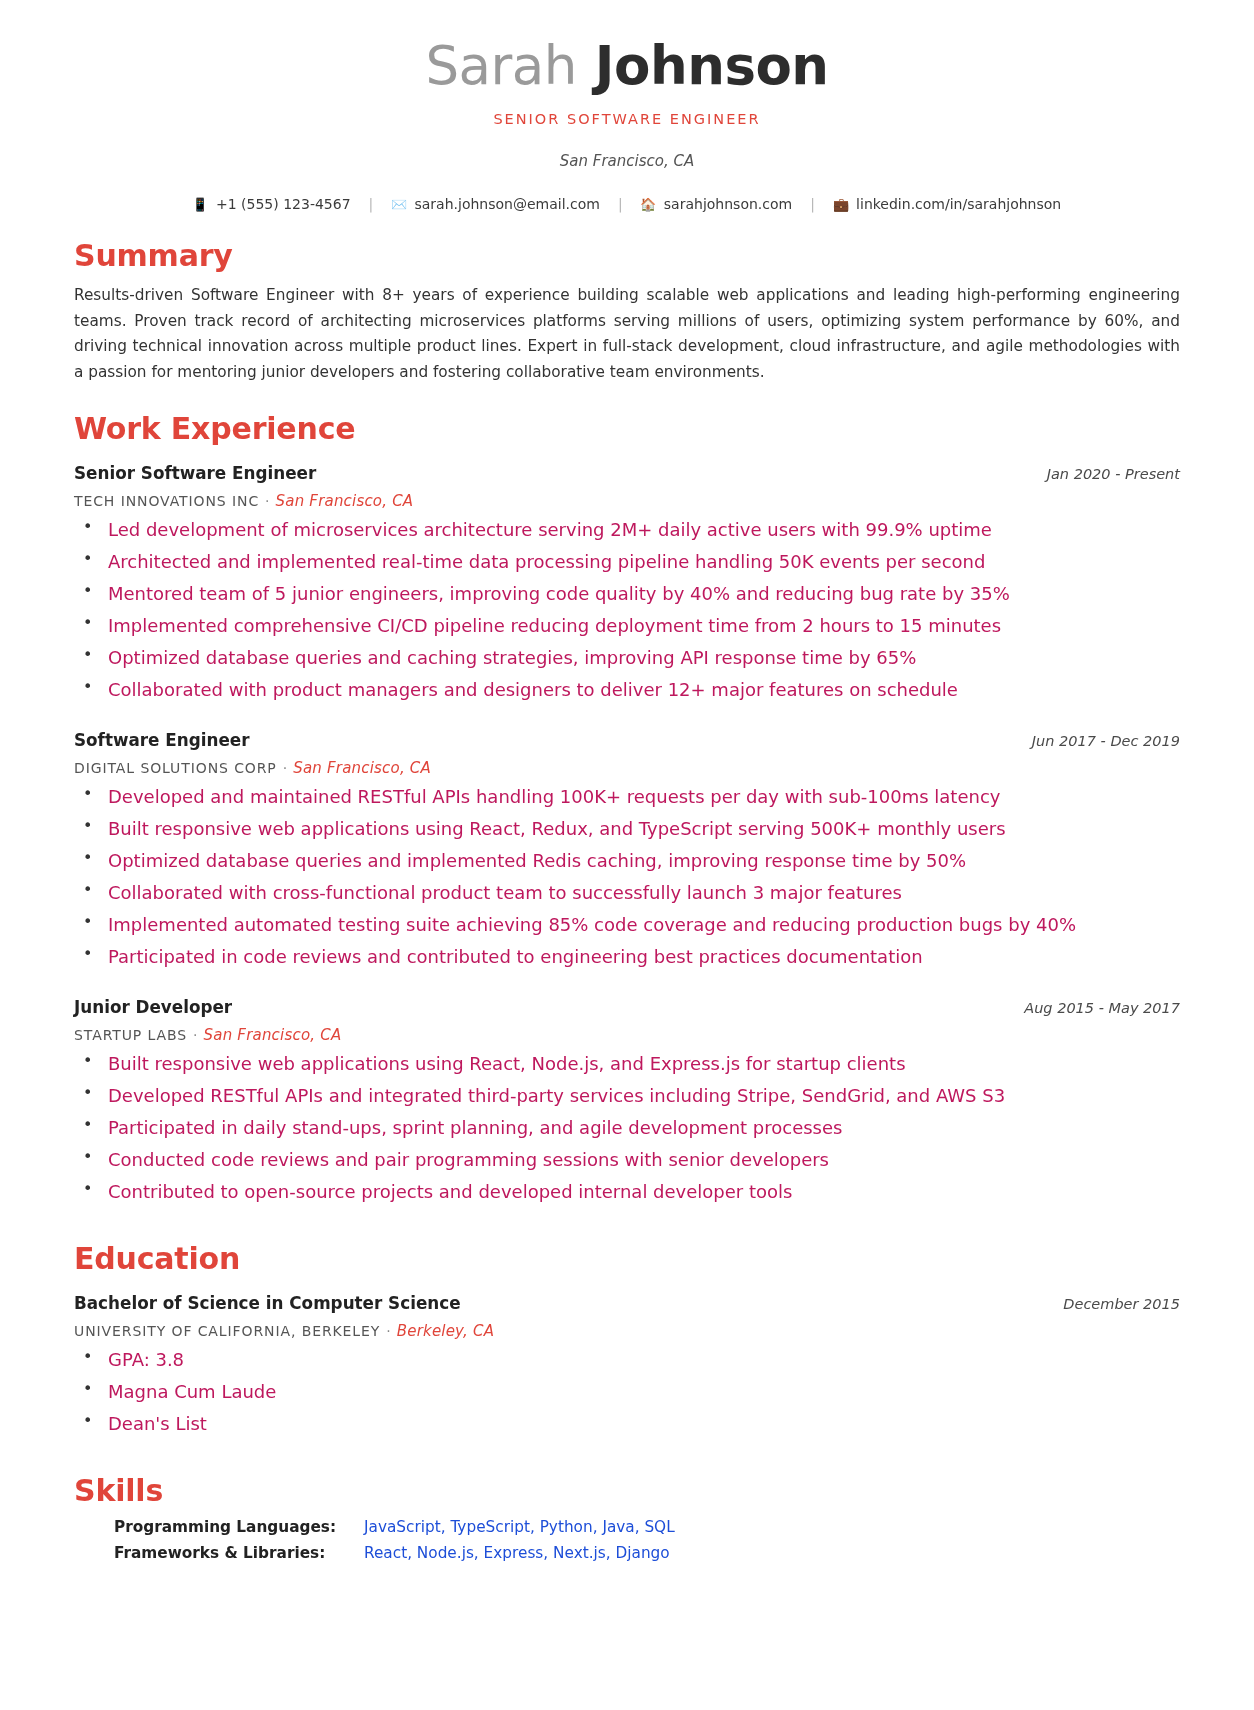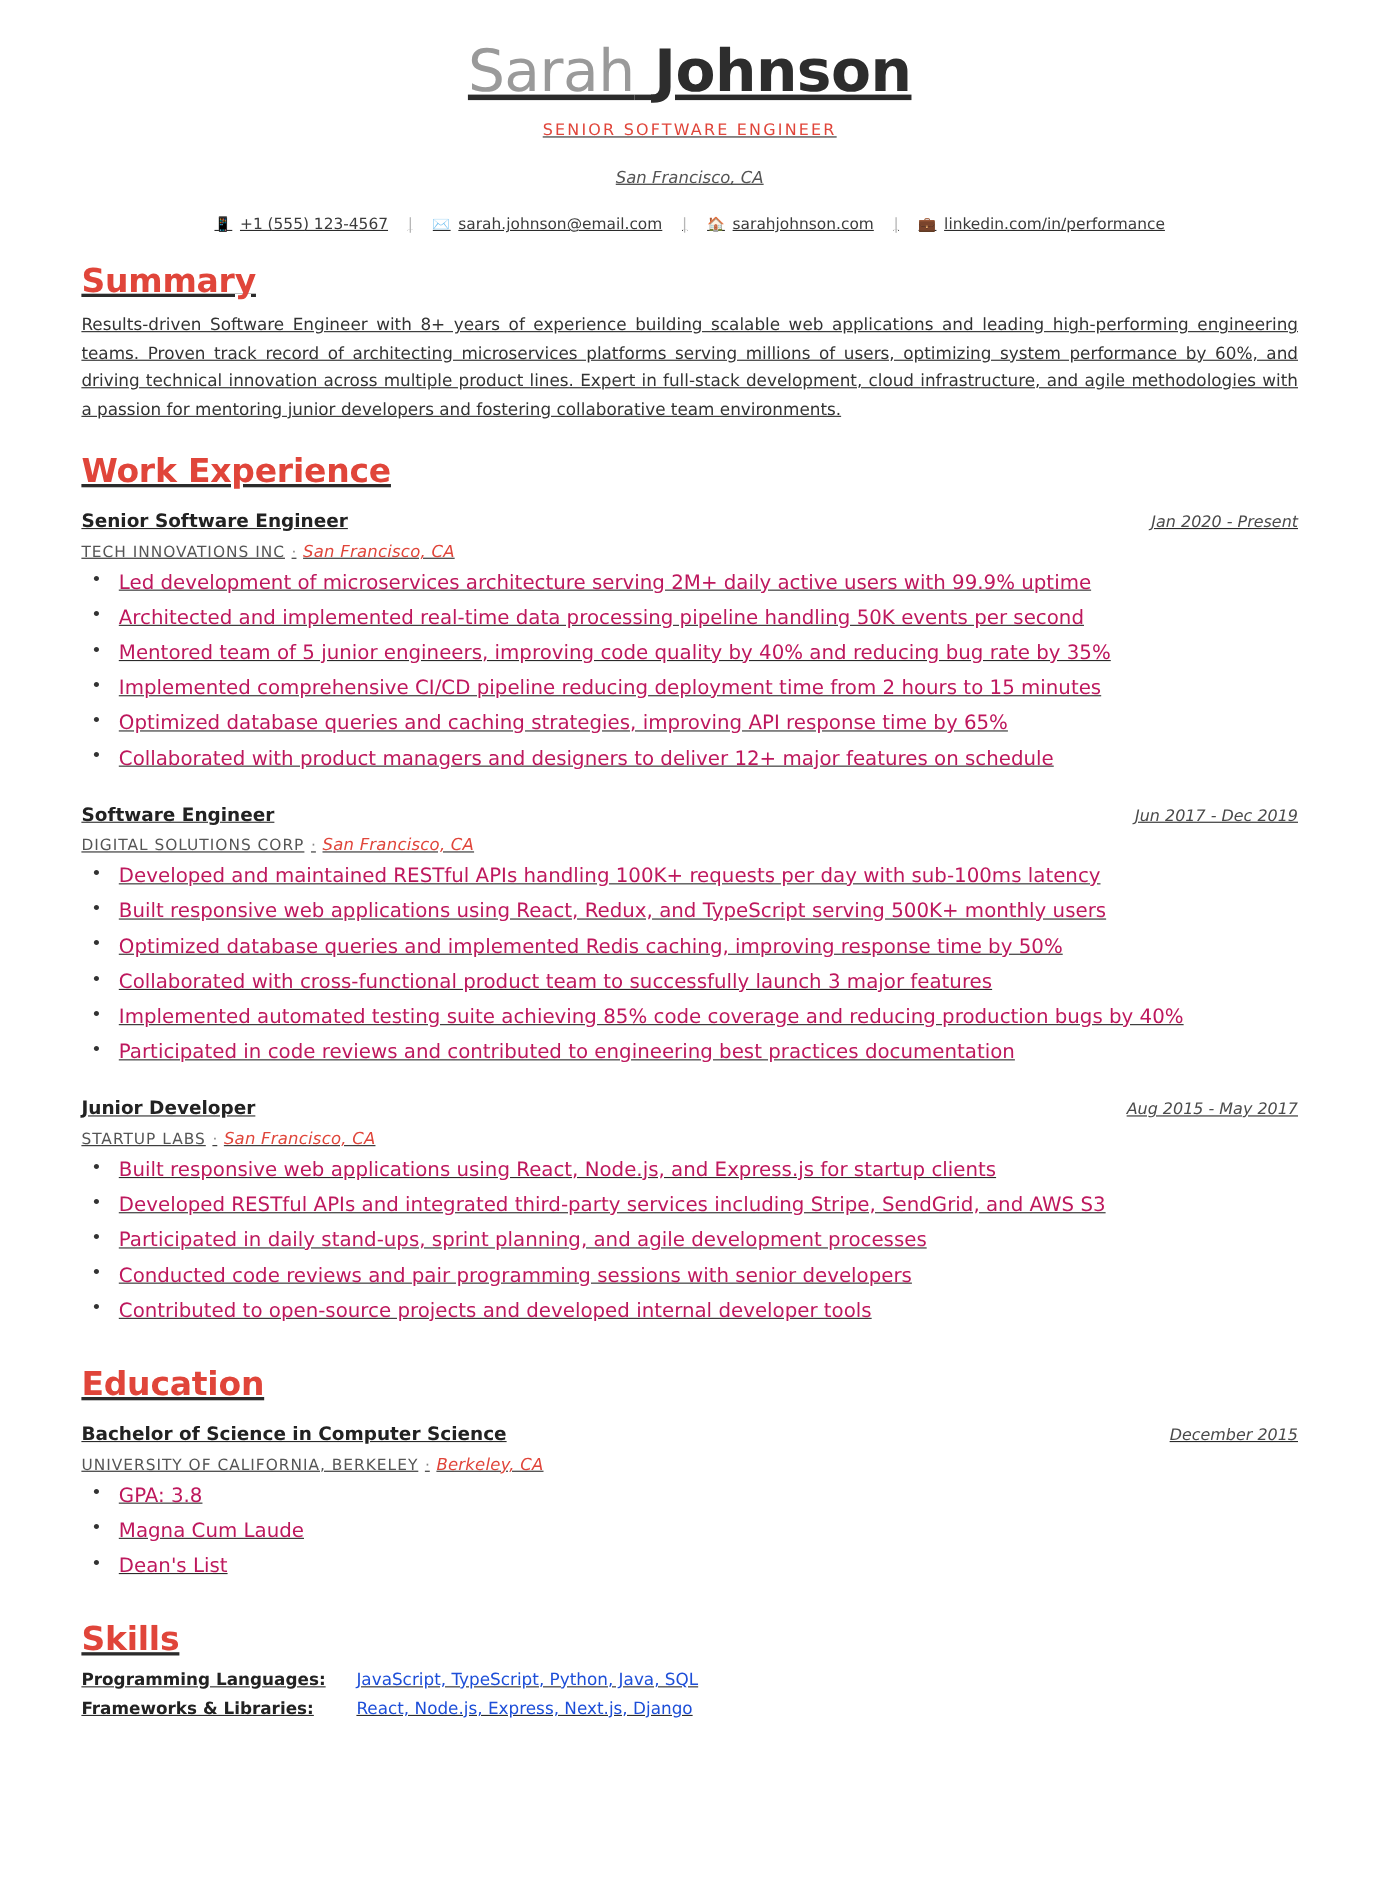--- a/index.html
+++ b/index.html
@@ -11,21 +11,20 @@
     font-family: "DejaVu Sans", sans-serif;
     color: #2b2b2b;
   }
   .page {
     width: 1254px;
     min-height: 1710px;
     box-sizing: border-box;
     padding: 28px 74px 20px 74px;
     background: #ffffff;
     position: relative;
-    text-decoration: underline;
   }
 
   
   .name {
     text-align: center;
     font-size: 53px;
     line-height: 1.12;
     letter-spacing: -0.5px;
     margin: 8px 0 0 0;
     font-weight: 700;
@@ -151,20 +150,21 @@
     font-size: 16px;
     color: #333333;
   }
 
   
   .skill-row {
     display: flex;
     align-items: baseline;
     margin-top: 8px;
     font-size: 15.3px;
+    margin-left: 40px;
   }
   .skill-label {
     font-weight: 700;
     color: #222222;
     width: 250px;
     flex: 0 0 250px;
   }
   .skill-value {
     color: #1d4ed8;
   }
@@ -193,21 +193,21 @@
         <span>sarah.johnson@email.com</span>
       </span>
       <span class="contact-sep">|</span>
       <span class="contact-item">
         <span class="ico">🏠</span>
         <span>sarahjohnson.com</span>
       </span>
       <span class="contact-sep">|</span>
       <span class="contact-item">
         <span class="ico">💼</span>
-        <span>linkedin.com/in/performance</span>
+        <span>linkedin.com/in/sarahjohnson</span>
       </span>
     </div>
   </div>
 
   <div>
     <div class="section-title">Summary</div>
     <p class="summary-text">Results-driven Software Engineer with 8+ years of experience building scalable web applications and leading high-performing engineering teams. Proven track record of architecting microservices platforms serving millions of users, optimizing system performance by 60%, and driving technical innovation across multiple product lines. Expert in full-stack development, cloud infrastructure, and agile methodologies with a passion for mentoring junior developers and fostering collaborative team environments.</p>
   </div>
 
   <div>

